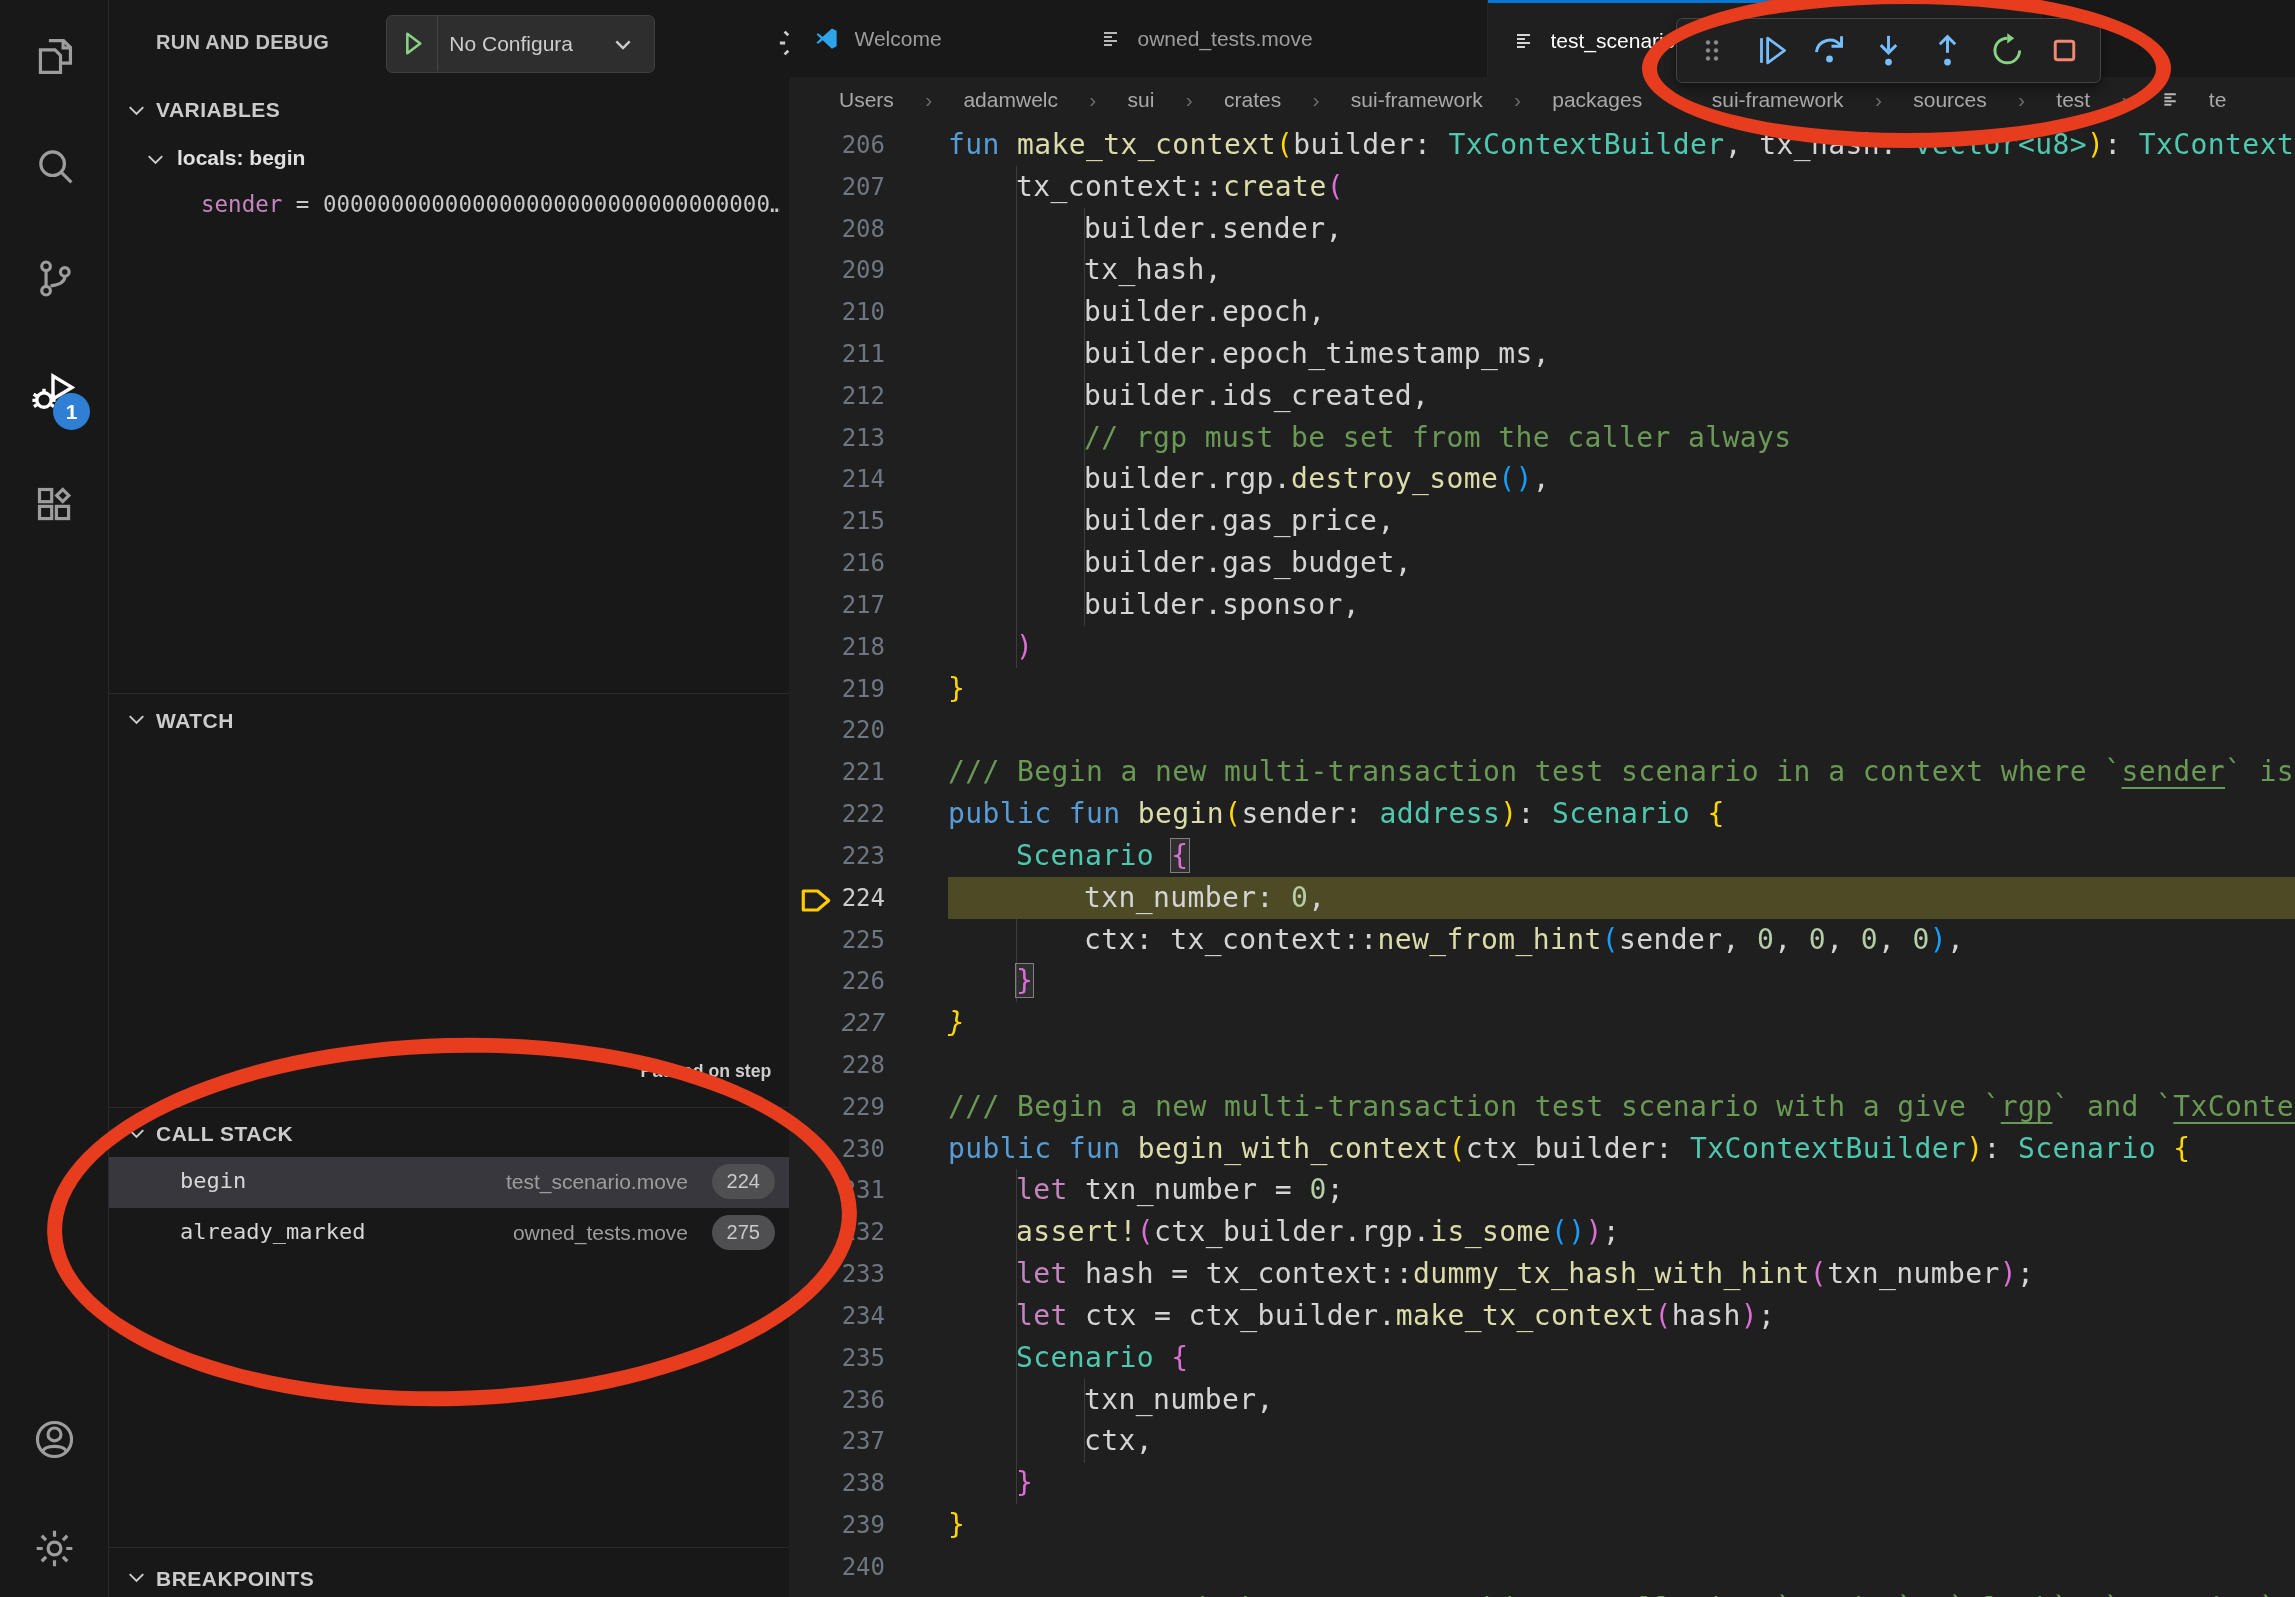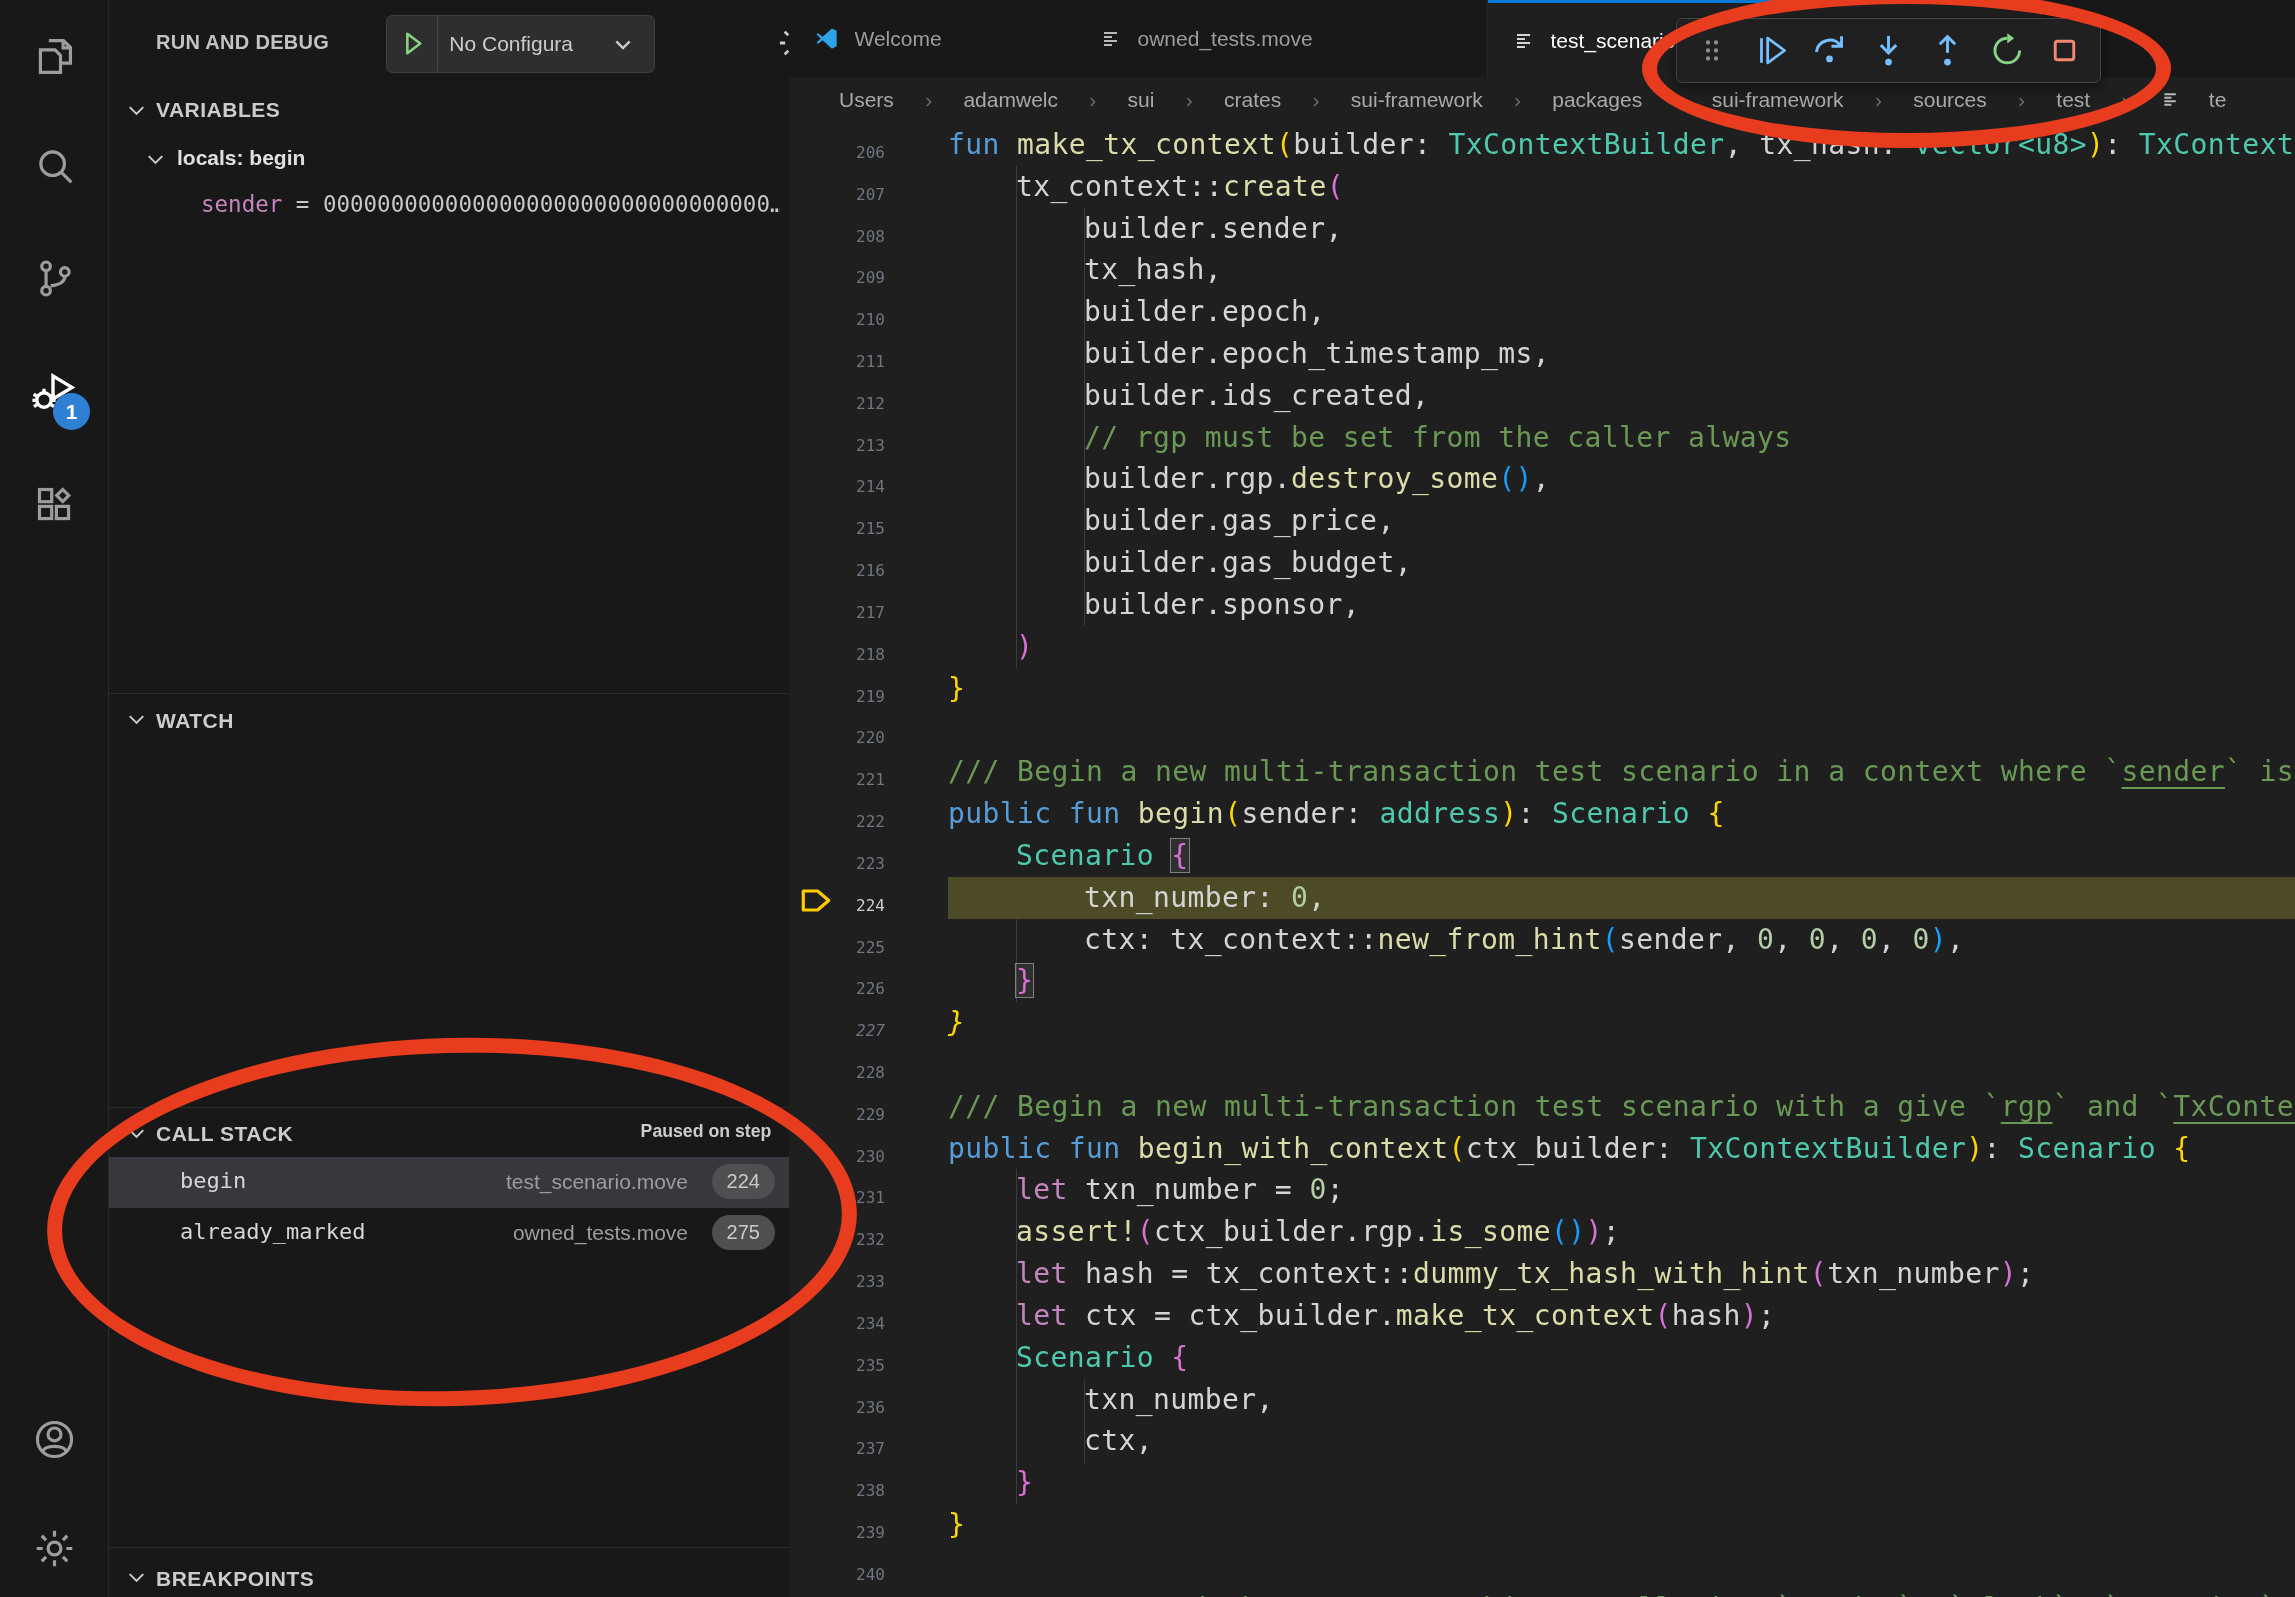--- a/index.html
+++ b/index.html
@@ -32,21 +32,21 @@
   #dd-chev{width:32px;height:32px;}
   #sb-gear{position:absolute;left:666px;top:22px;width:42px;height:42px;cursor:pointer;}
 
   .var-scope{position:absolute;left:68px;font-size:21px;font-weight:700;color:#e0e0e0;}
   .var-chev{position:absolute;left:33px;width:27px;height:27px;}
   #var-row{position:absolute;left:92px;top:191px;height:37px;font-family:"DejaVu Sans Mono",monospace;
            font-size:22.5px;white-space:nowrap;width:579px;overflow:hidden;}
   .var-name{color:#c586c0;}
   .var-eq,.var-val{color:#c8c8c8;}
 
-  #cs-status{position:absolute;right:17.7px;top:1121px;font-size:17.7px;font-weight:700;color:#cccccc;}
+  #cs-status{position:absolute;right:17.7px;top:1061px;font-size:17.7px;font-weight:700;color:#cccccc;}
   .cs-row{position:absolute;left:0;width:680px;height:51px;cursor:pointer;}
   .cs-row.sel{background:#37373d;}
   .cs-name{position:absolute;left:71px;top:11.3px;font-family:"DejaVu Sans Mono",monospace;
            font-size:22px;color:#d6d6d6;}
   .cs-file{position:absolute;right:101px;top:13px;font-size:21px;color:#9d9d9d;}
   .cs-line-badge{position:absolute;right:14.5px;top:7.2px;min-width:40px;height:35px;padding:0 11.3px;
                  background:#4f4f52;border-radius:19.3px;color:#c9c9c9;font-size:20px;
                  display:flex;align-items:center;justify-content:center;}
 
   
@@ -64,21 +64,21 @@
                display:flex;align-items:center;padding-left:50px;box-sizing:border-box;
                font-size:21px;color:#a9a9a9;white-space:nowrap;overflow:hidden;gap:20px;}
   .bc-item{cursor:pointer;}
   .bc-sep{color:#6e6e6e;margin:0 11.3px;font-size:21px;}
   .bc-file-icon{margin-right:8px;display:flex;align-items:center;}
 
   #code-pane{position:absolute;left:0;top:0;width:1506px;height:1597px;overflow:hidden;}
   .code-line{position:absolute;left:0;width:1506px;height:42px;
              font-family:"DejaVu Sans Mono",monospace;font-size:28px;line-height:42px;}
   .line-highlight{position:absolute;left:159px;right:0;top:0;height:42px;background:#4d4b26;}
-  .ln{position:absolute;left:8px;top:0;width:88px;text-align:right;color:#6e7681;font-size:16px;margin-top:8px;}
+  .ln{position:absolute;left:8px;top:0;width:88px;text-align:right;color:#6e7681;font-size:24px;}
   .ln-cur{color:#cccccc;}
   .code-text{position:absolute;top:0;white-space:pre;letter-spacing:0.4px;}
   .tok-kw{color:#569cd6}.tok-kw2{color:#c586c0}.tok-fn{color:#dcdcaa}.tok-ty{color:#4ec9b0}
   .tok-id{color:#d4d4d4}.tok-pun{color:#d4d4d4}.tok-cm{color:#6a9955}.tok-num{color:#b5cea8}
   .tok-b1{color:#ffd700}.tok-b2{color:#da70d6}.tok-b3{color:#179fff}
   .u{text-decoration:underline;text-decoration-thickness:2.4px;text-underline-offset:5.6px;}
   .bm{outline:0.8px solid #7f7f7f;background:rgba(120,120,120,.18);}
   .indent-guide{position:absolute;width:0.8px;background:#3c3c3c;}
   .cur-line-pointer{position:absolute;left:11.3px;top:7.2px;}
 

